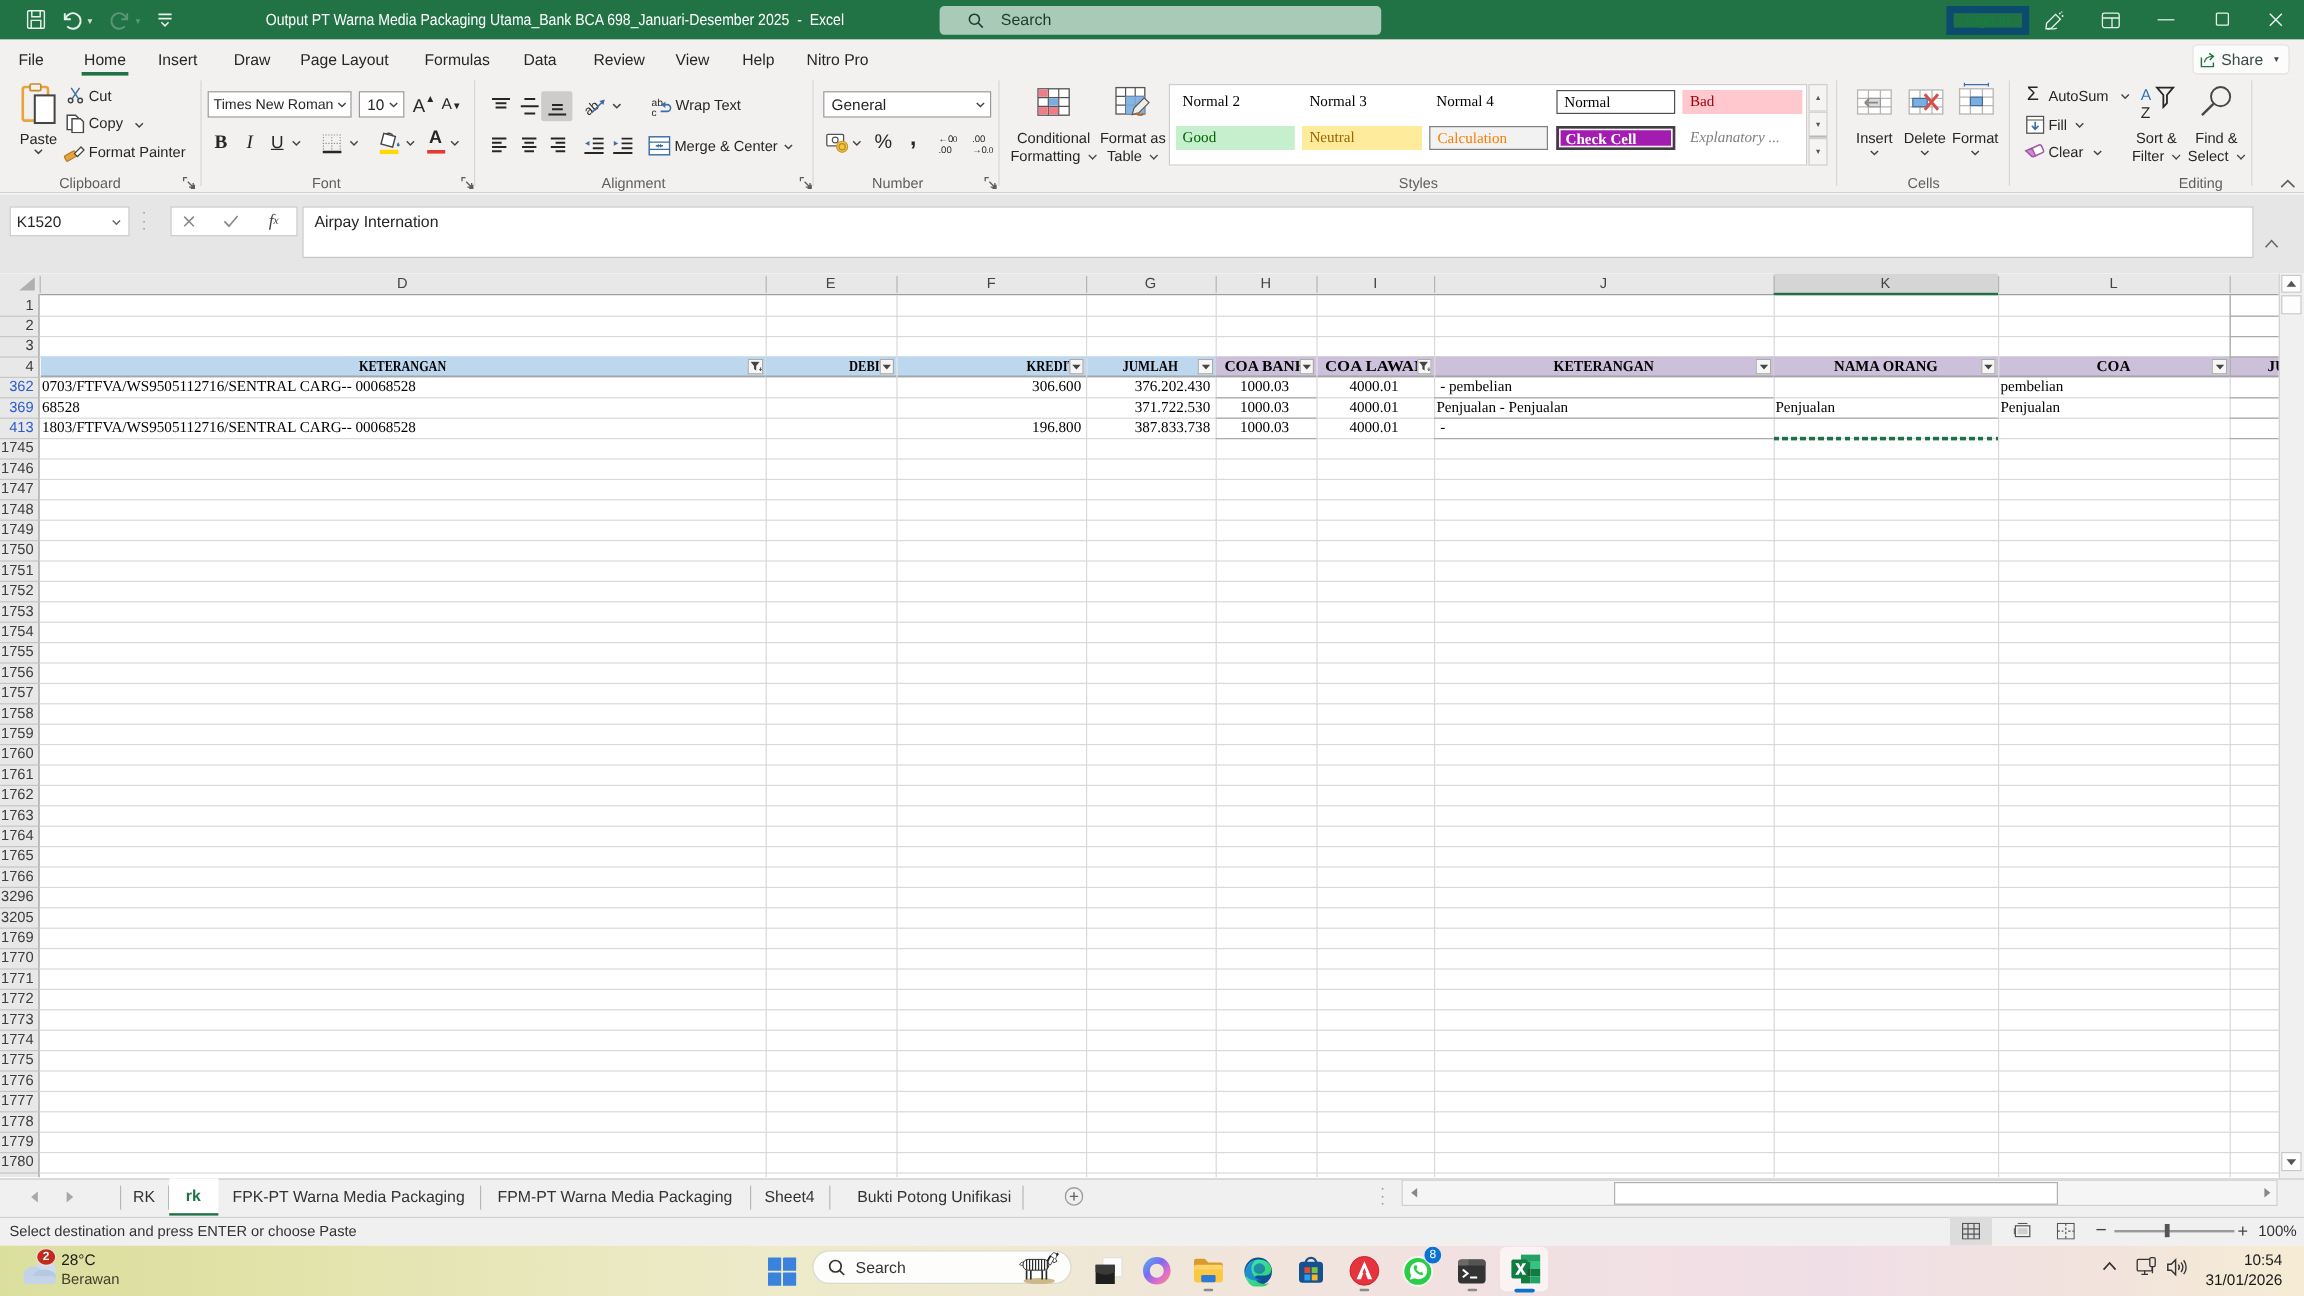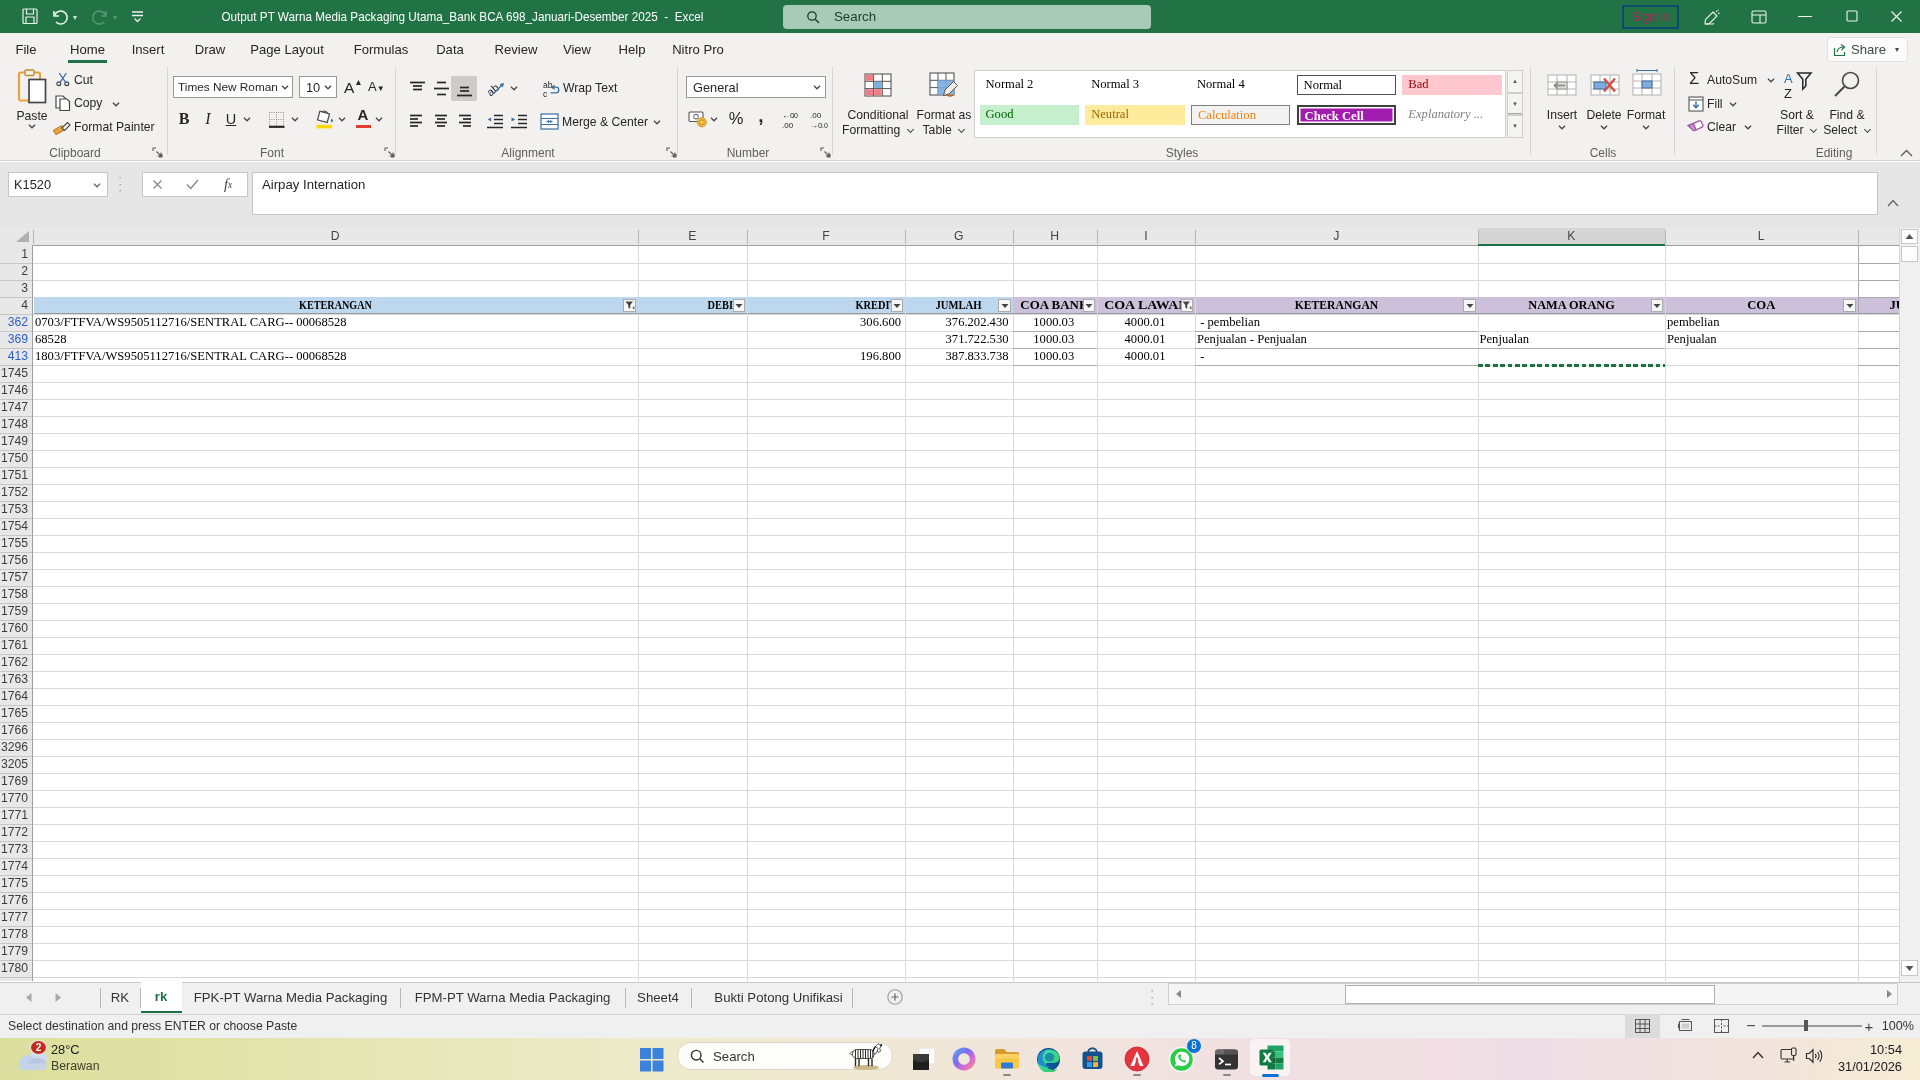--- a/index.html
+++ b/index.html
@@ -36,21 +36,21 @@
   </svg>
 <div class="ab" style="left:-8px;top:0px;width:940px;height:33px;display:flex;align-items:center;justify-content:center;">
     <span style="color:#fff;font-size:13.4px;white-space:nowrap;transform:scaleX(0.875);transform-origin:center;">Output PT Warna Media Packaging Utama_Bank BCA 698_Januari-Desember 2025&nbsp; -&nbsp; Excel</span>
   </div>
 <div class="ab" style="left:783px;top:5px;width:368px;height:24px;background:#a9cab7;border-radius:4px;"></div>
 <svg class="ab" style="left:806px;top:10px;width:14px;height:14px;" viewBox="0 0 14 14">
     <circle cx="6" cy="6" r="4.2" stroke="#1d3b2a" fill="none" stroke-width="1.3"></circle>
     <path d="M9.2 9.2 L13 13" stroke="#1d3b2a" stroke-width="1.3"></path>
   </svg>
 <div class="ab" style="left:834px;top:9px;width:80px;height:17px;color:#1d3b2a;font-size:13.3px;">Search</div>
-<div class="ab ct" style="left:1622px;top:5px;width:57px;height:24px;border:2px solid #0c4a6e;color:#be185d;font-size:12.3px;">Sign in</div>
+<div class="ab ct" style="left:1622px;top:5px;width:69px;height:24px;border:6px solid #0c4a6e;color:#15803d;font-size:12.3px;">Sign in</div>
 <svg class="ab" style="left:1703px;top:9px;width:17px;height:17px;" viewBox="0 0 17 17">
     <g stroke="#e9f2ec" fill="none" stroke-width="1.1">
       <path d="M10 3 l4 4 -7.5 7.5 -4.5 0.5 0.5 -4.5 z"></path>
       <path d="M3 15.5 c3 -1.5 5 0.5 8 -1"></path>
     </g>
     <g fill="#e9f2ec">
       <circle cx="13.6" cy="2.2" r="0.8"></circle>
       <circle cx="15.8" cy="4.4" r="0.8"></circle>
       <circle cx="15.2" cy="1" r="0.6"></circle>
     </g>

